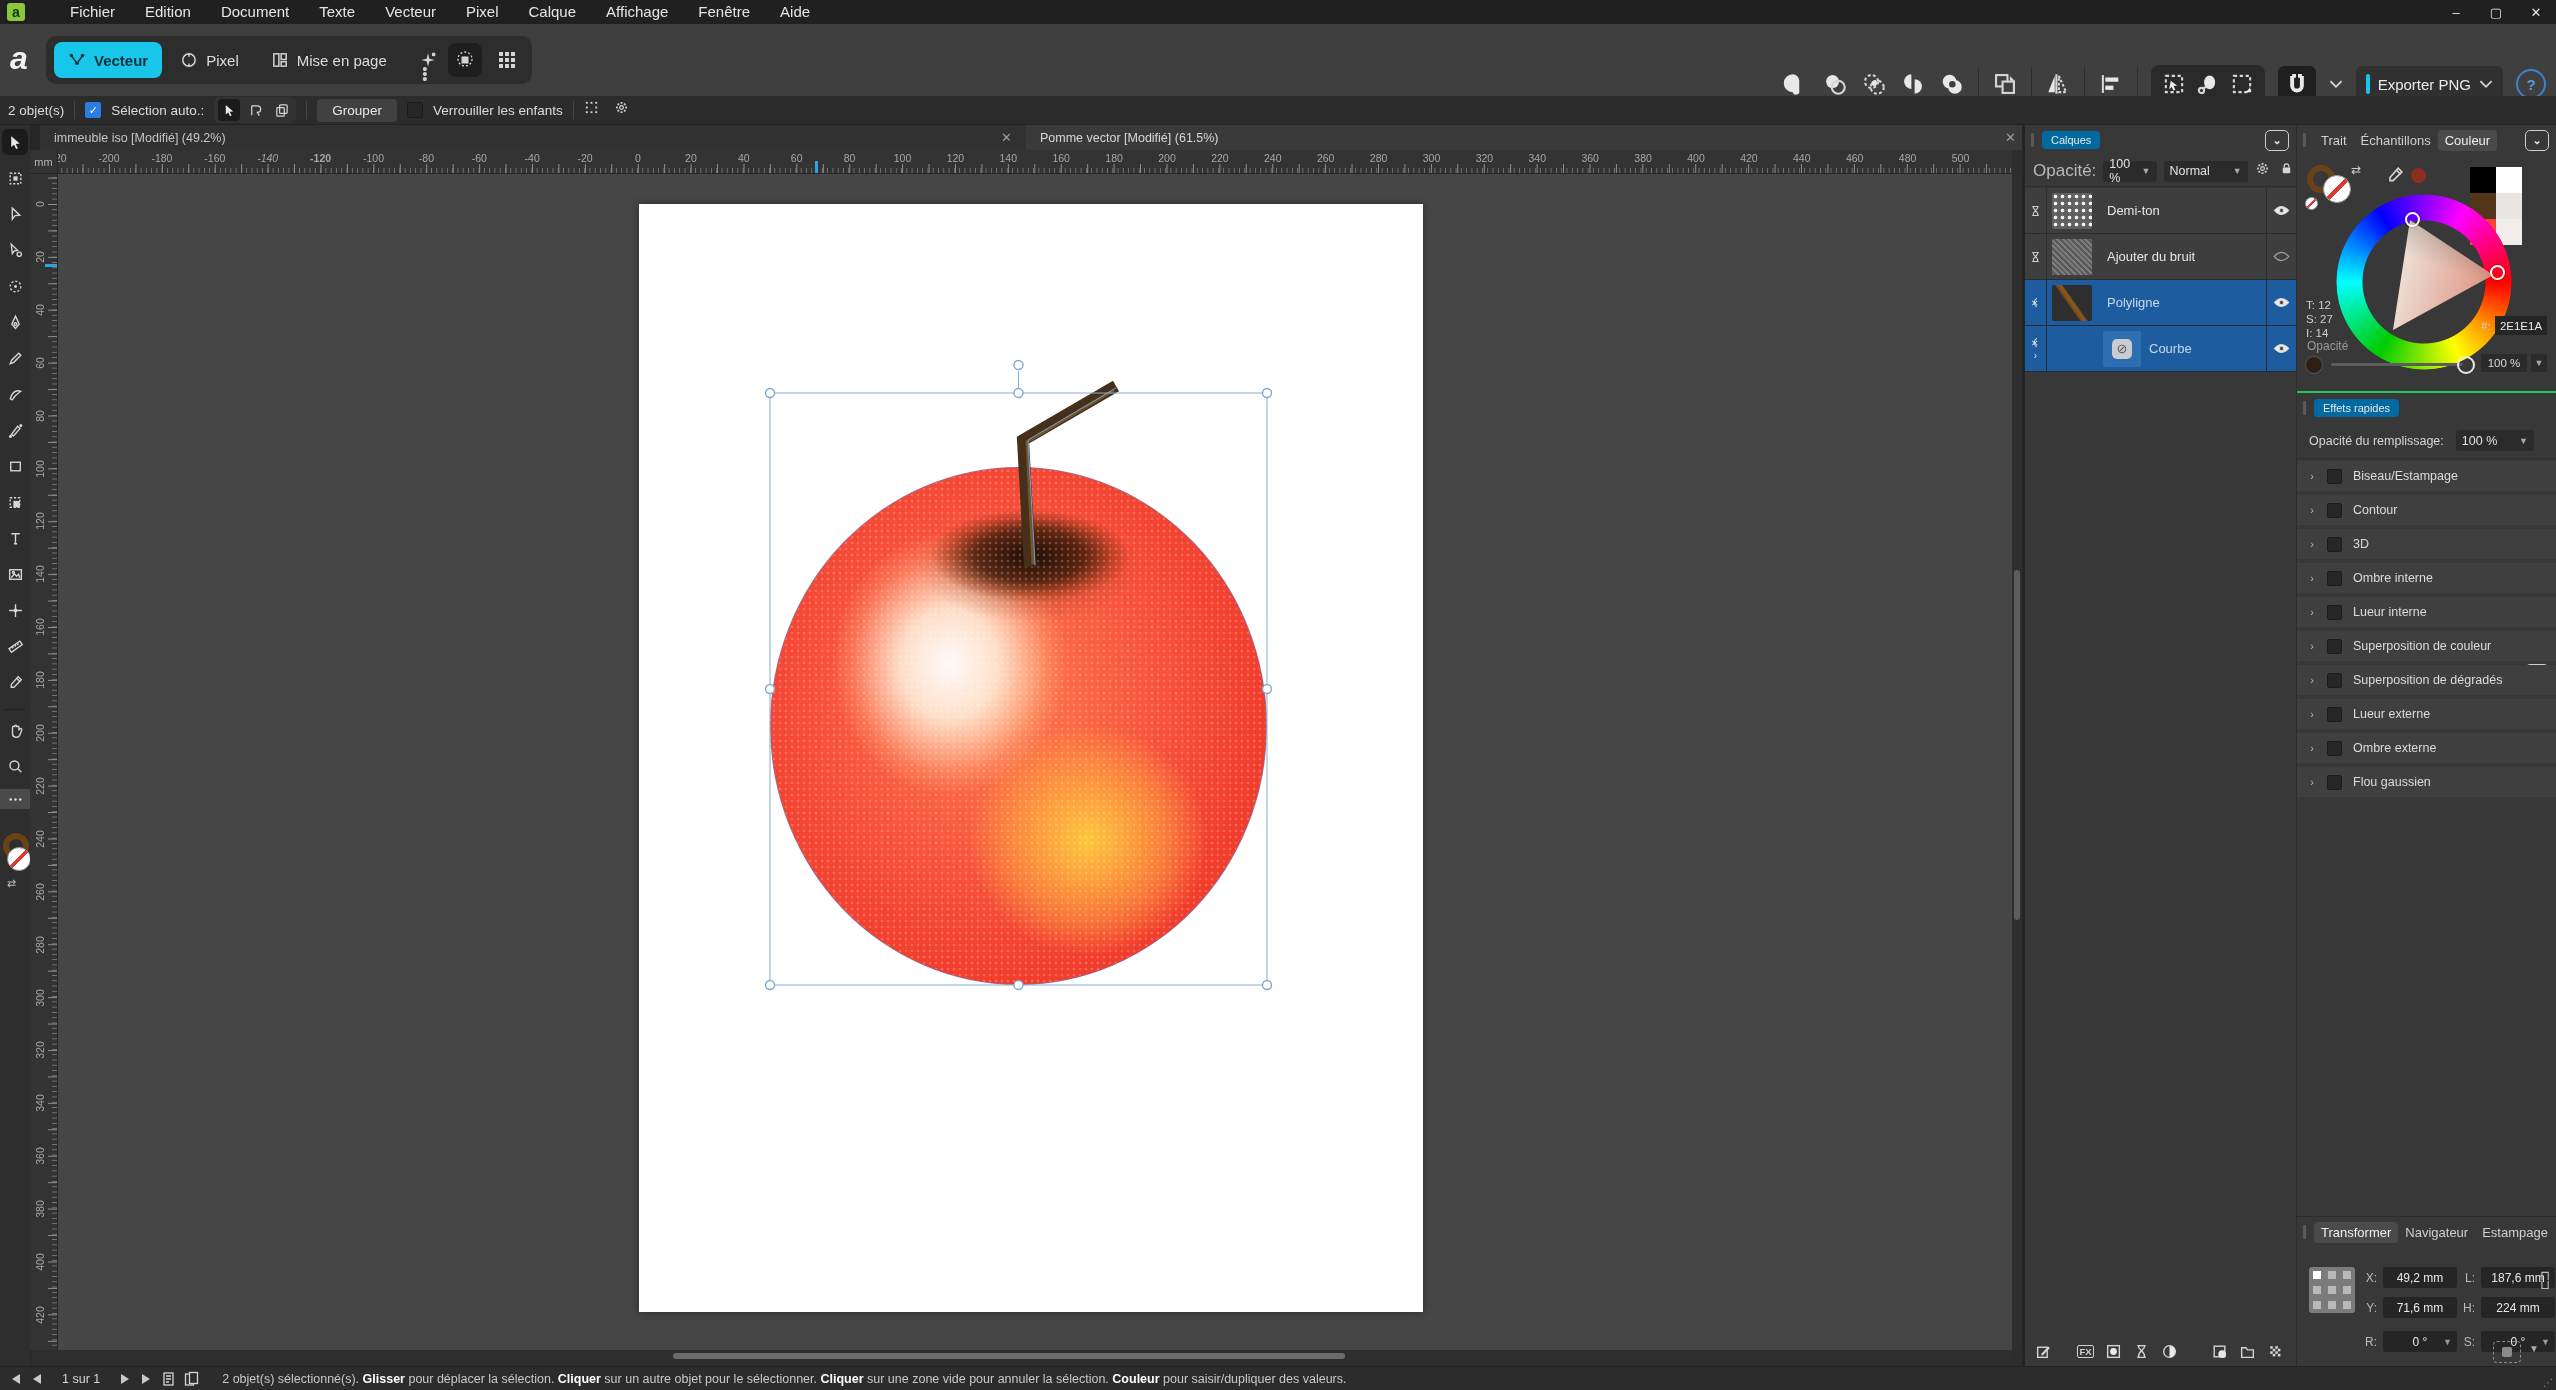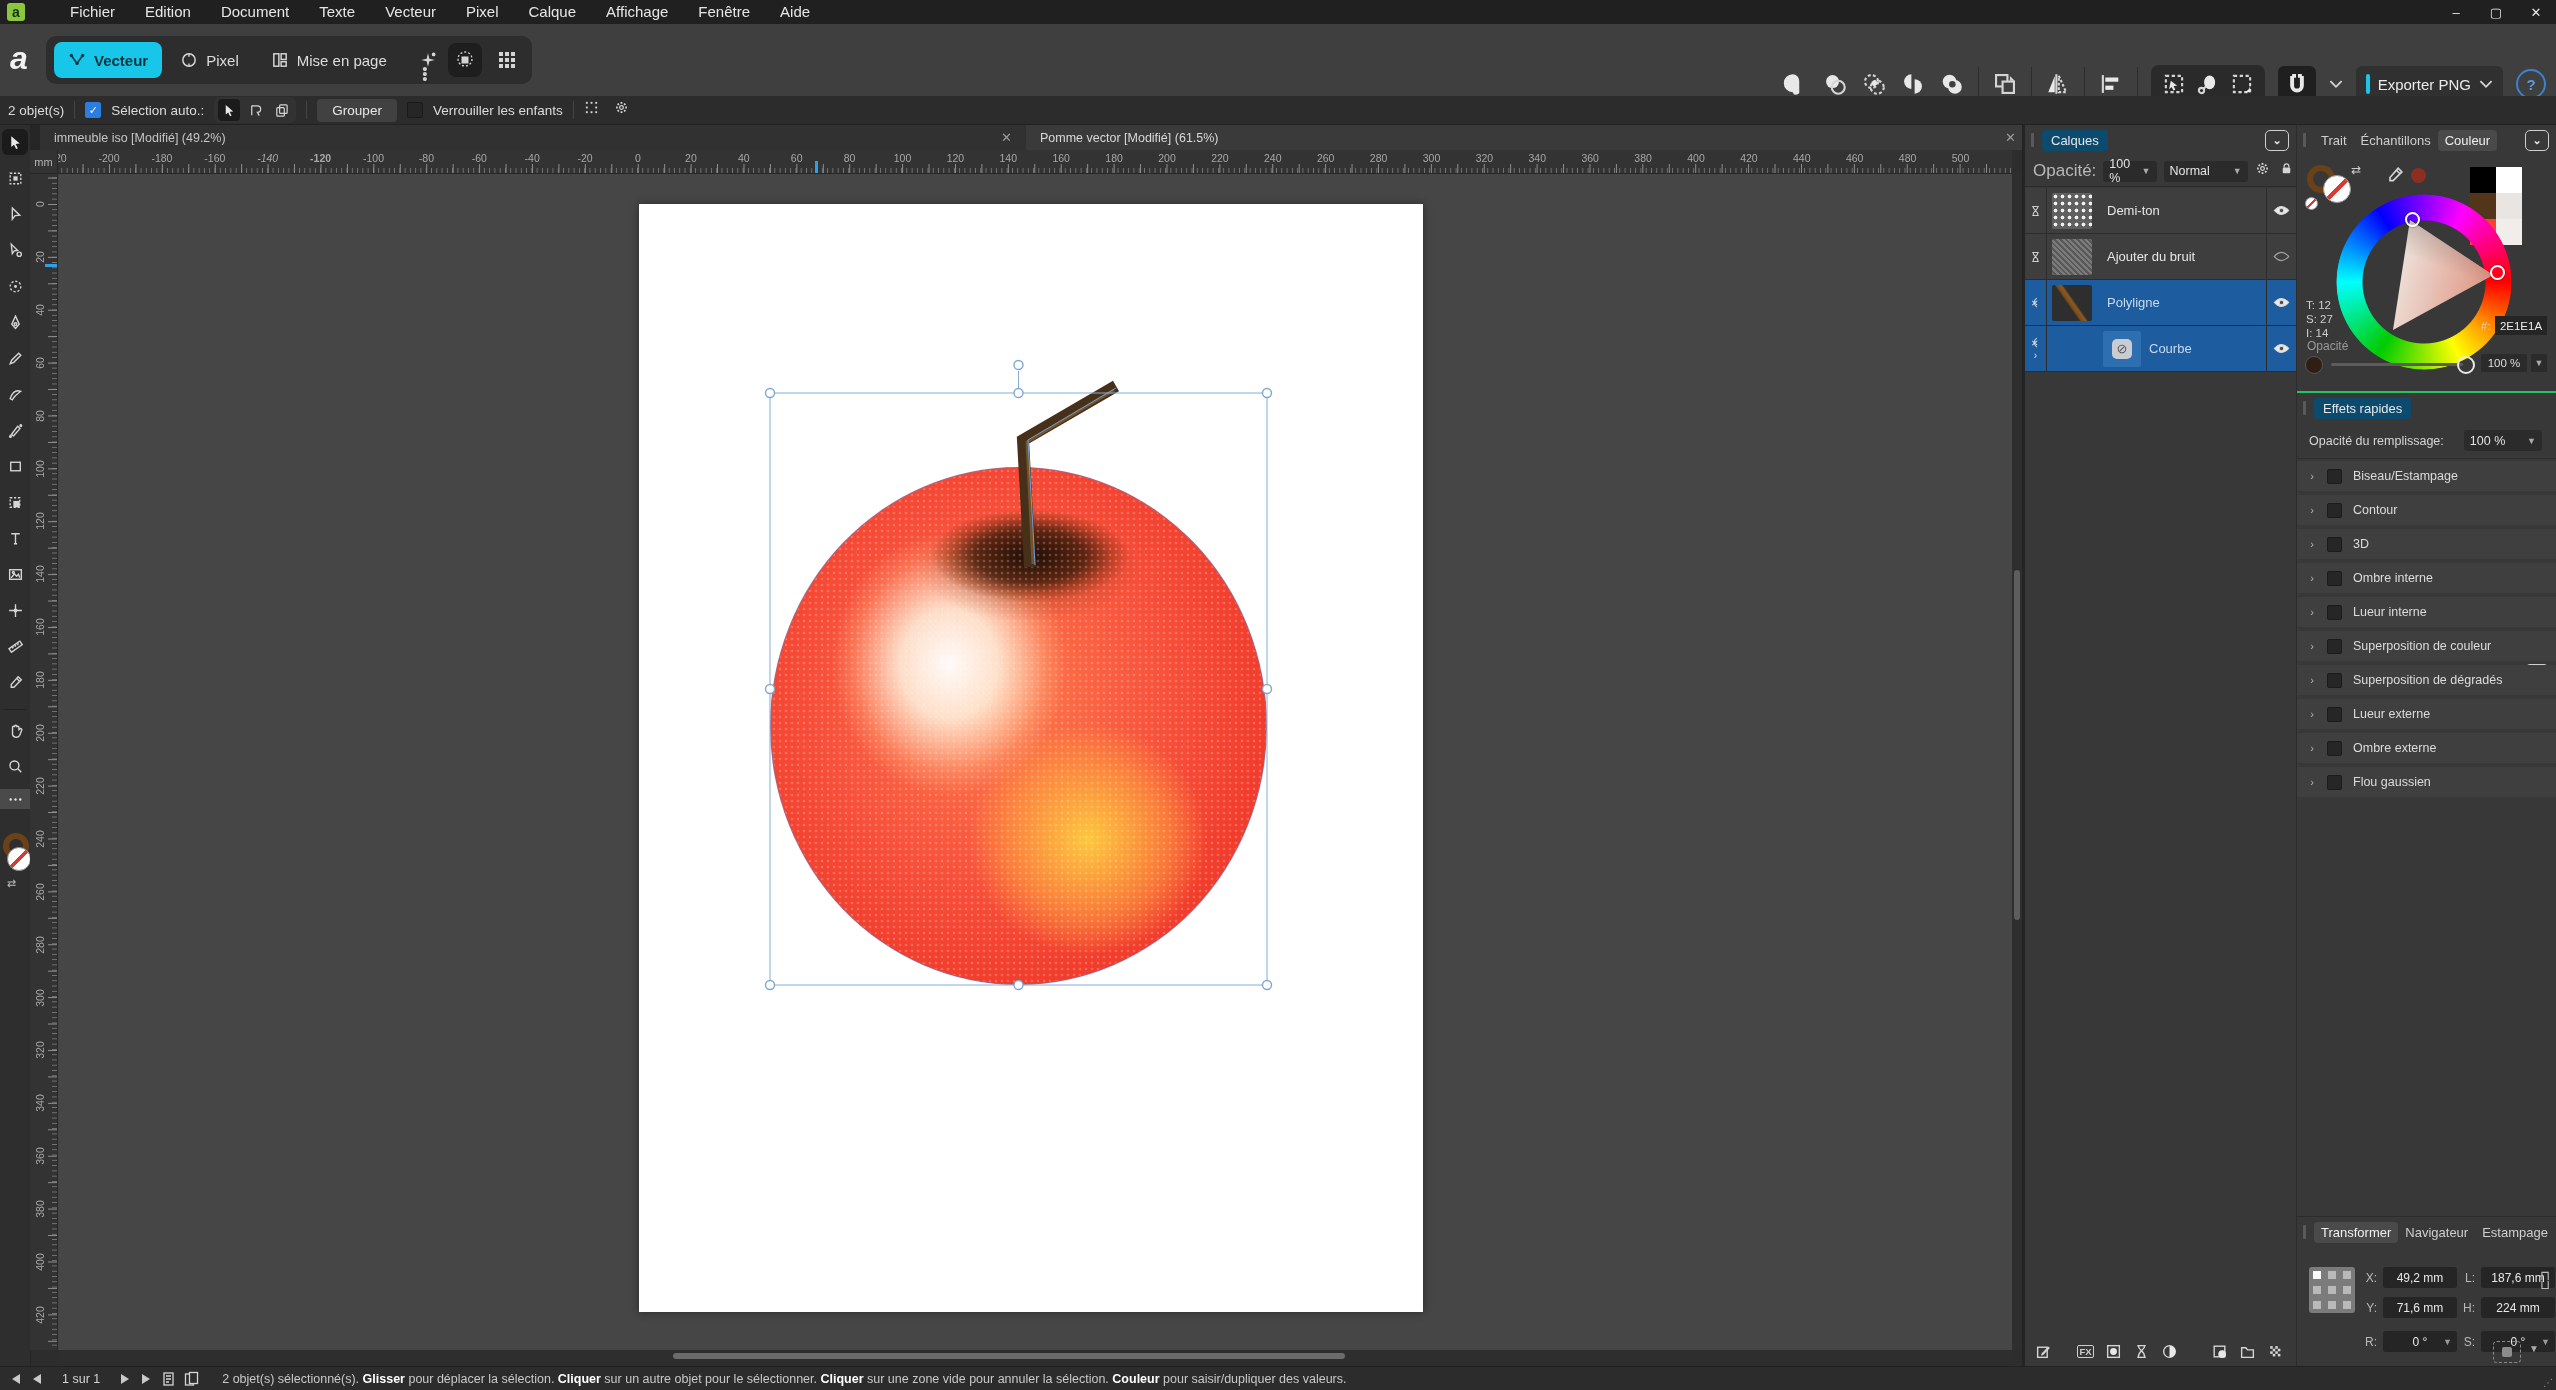--- a/index.html
+++ b/index.html
@@ -111,21 +111,21 @@
   .hscroll{position:absolute;left:58px;top:1350px;width:1954px;height:12px;background:#2e2e2e}
   .hthumb{position:absolute;left:615px;top:3px;width:672px;height:6px;background:#6b6b6b;border-radius:3px}
 
   
   .rdivider{position:absolute;left:2022px;top:125px;width:3px;height:1241px;background:#242424}
   .panel{position:absolute;top:125px;height:1241px;background:#383838;box-sizing:border-box;font-size:13px}
   #panel-layers{left:2025px;width:272px;border-right:1px solid #2c2c2c}
   #panel-right{left:2297px;width:259px}
   .phead{position:absolute;left:0;width:100%;height:30px;display:flex;align-items:center;background:#383838}
   .grip{width:3px;height:14px;background:#5a5a5a;margin:0 8px 0 6px;border-radius:1px}
-  .ptitle{background:#0c4a6e;border-radius:4px;padding:3px 9px;color:#e8e8e8;font-size:13px}
+  .ptitle{background:#0369a1;border-radius:4px;padding:3px 9px;color:#e8e8e8;font-size:11px}
   .ptab{padding:3px 7px;color:#cfcfcf}
   .ptab.active{background:#4a4a4a;border-radius:4px;color:#efefef}
   .chev-box{position:absolute;right:7px;top:5px;width:22px;height:19px;border:1.5px solid #cfcfcf;border-radius:5px;
             display:flex;align-items:center;justify-content:center;color:#e5e5e5;font-size:11px;font-weight:bold}
   .drop{background:#2b2b2b;border-radius:3px;height:21px;display:flex;align-items:center;padding:0 6px;gap:6px;color:#e3e3e3;font-size:12.5px}
   .drop .dchev{margin-left:auto;color:#aaa;font-size:9px}
 
   
   .lp-oprow{position:absolute;left:0;top:31px;width:100%;height:31px;display:flex;align-items:center;gap:7px;padding-left:8px;box-sizing:border-box;border-bottom:1px solid #2c2c2c}
   #layer-rows{position:absolute;left:0;top:63px;width:100%}
@@ -164,21 +164,21 @@
   .hexlab{position:absolute;left:184px;top:195px;font-size:11.5px;color:#cfcfcf}
   .hexbox{position:absolute;left:198px;top:191px;width:52px;height:19px;background:#252525;color:#ececec;font-size:11.5px;display:flex;align-items:center;justify-content:center}
   .opa-lab{position:absolute;left:10px;top:214px;color:#9a9a9a;font-size:12px}
   .opa-swatch{position:absolute;left:8px;top:231px;width:16px;height:16px;border-radius:50%;background:#2e1e15;border:1px solid #555}
   .opa-track{position:absolute;left:34px;top:238px;width:132px;height:3px;background:#5c5c5c;border-radius:2px}
   .opa-handle{position:absolute;left:160px;top:231px;width:14px;height:14px;border:2px solid #e8e8e8;border-radius:50%;background:transparent}
   .opa-box{position:absolute;left:184px;top:229px;width:46px;height:18px;background:#2b2b2b;color:#ddd;font-size:11.5px;display:flex;align-items:center;justify-content:center}
   .opa-chev{position:absolute;left:234px;top:229px;width:16px;height:18px;background:#2b2b2b;color:#aaa;font-size:9px;display:flex;align-items:center;justify-content:center}
 
   
-  .fx-oprow{position:absolute;left:0;top:298px;width:100%;height:36px;display:flex;align-items:center;padding-left:12px;gap:20px;box-sizing:border-box;color:#d6d6d6;font-size:12.5px;border-bottom:1px solid #2e2e2e}
+  .fx-oprow{position:absolute;left:0;top:298px;width:100%;height:36px;display:flex;align-items:center;padding-left:12px;gap:12px;box-sizing:border-box;color:#d6d6d6;font-size:12.5px;border-bottom:1px solid #2e2e2e}
   #fx-rows{position:absolute;left:0;top:336px;width:100%}
   .fxrow{position:relative;width:100%;height:30px;margin-bottom:4px;background:#3f3f3f;display:flex;align-items:center;gap:0;color:#dcdcdc;font-size:12.5px}
   .fxrow .fxchev{width:30px;text-align:center;color:#b5b5b5;font-size:11px}
   .fxrow .fxcbx{width:13px;height:13px;background:#262626;border:1px solid #1b1b1b;border-radius:2px;margin-right:11px}
 
   
   .tr-tabs{position:absolute;left:0;top:1091px;width:100%;height:30px;display:flex;align-items:center;background:#383838;border-top:1px solid #2c2c2c}
   .anchor{position:absolute;left:12px;top:1142px;width:46px;height:46px;background:#7b7b7b;border-radius:3px;
           display:grid;grid-template-columns:repeat(3,1fr);place-items:center}
   .adot{width:8px;height:8px;background:#b9b9b9}

